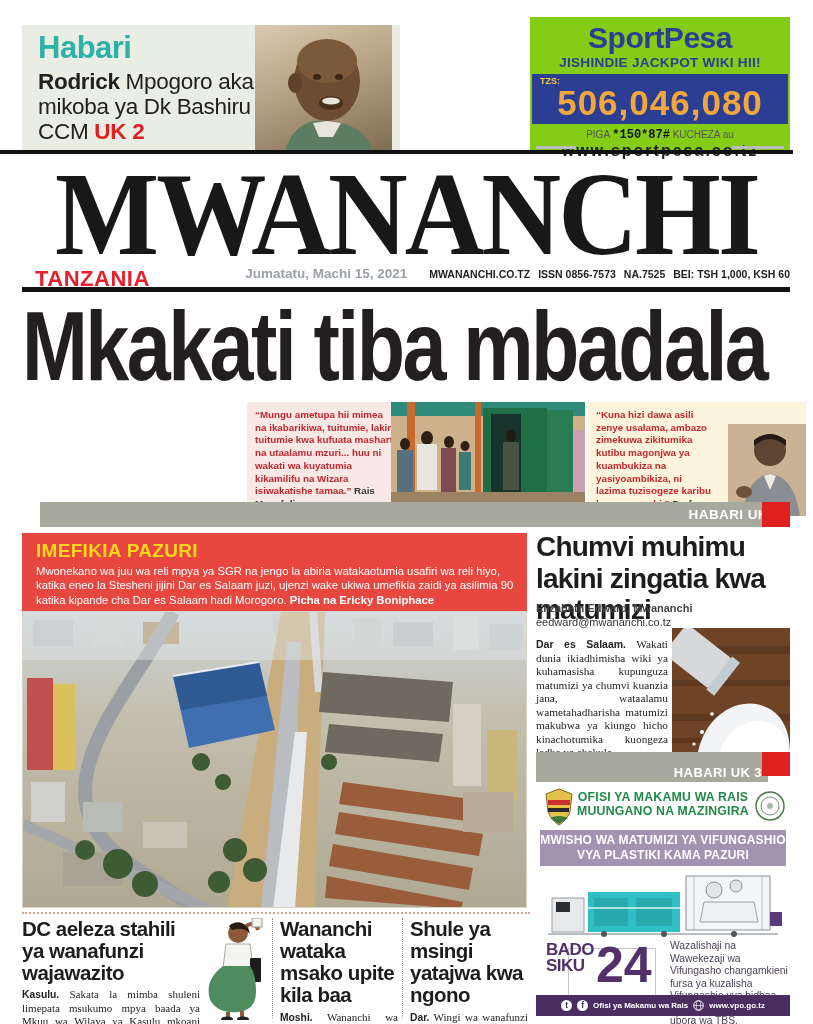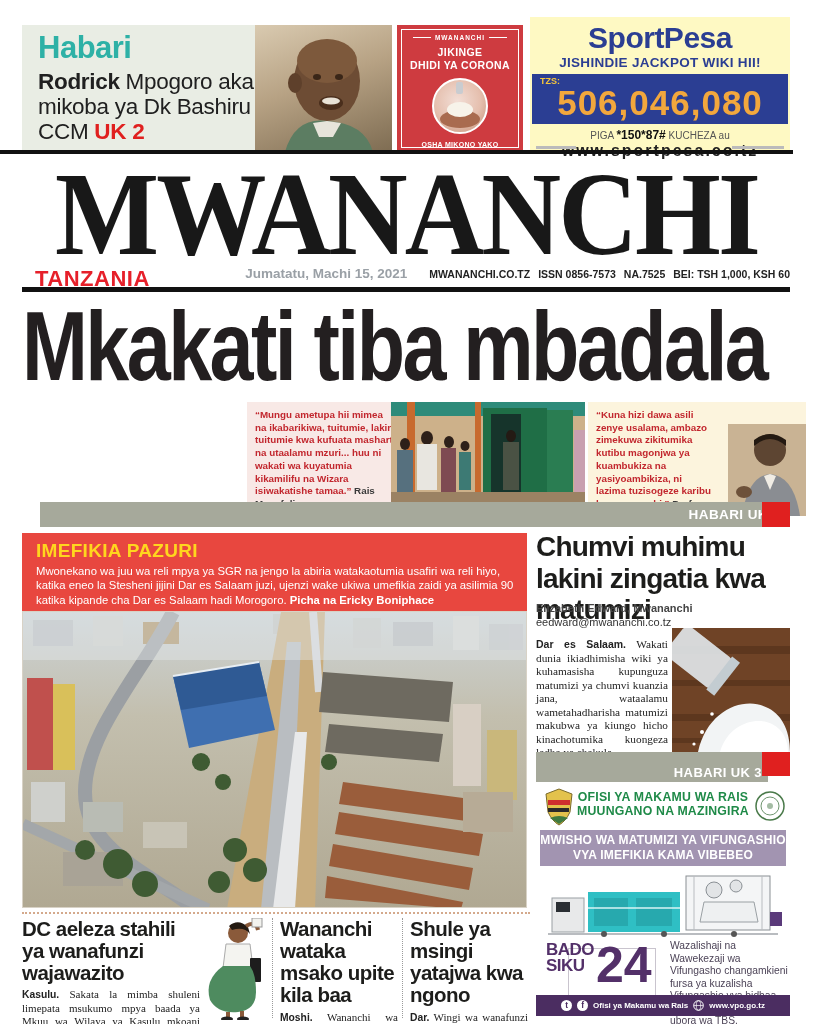--- a/index.html
+++ b/index.html
@@ -3,46 +3,46 @@
 <meta charset="utf-8">
 <style>
   html,body{margin:0;padding:0;background:#777;}
   #page{position:relative;width:813px;height:1024px;background:#fff;overflow:hidden;
         font-family:"Liberation Sans",sans-serif;color:#1c1c1c;margin:0 auto;}
   .abs{position:absolute;}
   .nowrap{white-space:nowrap;}
   .condX{transform-origin:0 0;display:inline-block;}
 
   
-  .teaser-box{left:22px;top:25px;width:370px;height:127px;background:#e9ede4;}
+  .teaser-box{left:22px;top:25px;width:370px;height:127px;background:#e9ede4;padding-left:8px;}
   .habari{left:16px;top:5px;font-size:31px;font-weight:bold;color:#2eb1a6;letter-spacing:-.5px;}
   .teaser-head{left:16px;top:44px;width:250px;font-size:22.5px;line-height:1.12;color:#202020;letter-spacing:-.3px;}
   .teaser-head b{font-weight:bold;}
   .uk-red{color:#e0201f;font-weight:bold;}
   .man-photo{left:255px;top:25px;width:137px;height:127px;background:linear-gradient(160deg,#d9cab0 0%,#b7a284 45%,#7e6c52 100%);overflow:hidden;}
 
   .corona-ad{left:397px;top:25px;width:126px;height:127px;background:#ce3b40;box-shadow:inset 0 0 0 4px #ce3b40, inset 0 0 0 5px #ffffff;text-align:center;color:#fff;}
   .corona-brand{margin-top:9px;font-size:6.5px;font-weight:bold;letter-spacing:1px;display:flex;align-items:center;justify-content:center;gap:4px;}
   .corona-brand:before,.corona-brand:after{content:"";width:18px;border-top:1px solid #fff;}
   .corona-title{margin-top:5px;font-size:10.5px;font-weight:bold;line-height:1.25;letter-spacing:.4px;}
   .corona-circle{margin:6px auto 0;width:52px;height:52px;border-radius:50%;border:2px solid #fff;
       background:radial-gradient(circle at 45% 40%,#f2ded6 0%,#e5bfae 55%,#c08b72 100%);position:relative;overflow:hidden;}
   .corona-circle .soap{position:absolute;left:13px;top:22px;width:26px;height:15px;border-radius:50%;background:#f7f3ea;}
   .corona-circle .hand{position:absolute;left:6px;top:30px;width:40px;height:18px;border-radius:50%;background:#a96b4f;}
   .corona-circle .tap{position:absolute;left:22px;top:2px;width:7px;height:12px;background:#c9ccd0;border-radius:2px;}
   .corona-foot{margin-top:6px;font-size:7px;font-weight:bold;line-height:1.4;letter-spacing:.3px;}
 
-  .sportpesa{left:530px;top:17px;width:260px;height:135px;background:#fef9c3;text-align:center;}
+  .sportpesa{left:530px;top:17px;width:260px;height:135px;background:#84cc16;text-align:center;}
   .sp-brand{margin-top:4px;font-size:30px;font-weight:bold;color:#2b3e93;letter-spacing:-.5px;}
   .sp-tag{font-size:13.5px;font-weight:bold;color:#2b3e93;letter-spacing:.3px;margin-top:0px;}
   .sp-band{margin:4px 2px 0;background:#2b3e93;height:50px;position:relative;text-align:left;}
   .sp-tzs{position:absolute;left:8px;top:2px;color:#f6c53b;font-size:9px;font-weight:bold;}
   .sp-num{position:absolute;left:0;right:0;top:9px;text-align:center;color:#f2a73d;font-size:35px;font-weight:bold;letter-spacing:1px;font-family:"Liberation Sans",sans-serif;}
   .sp-cta{margin-top:4px;font-size:10px;color:#555;}
-  .sp-cta b{color:#111;font-size:12px;}
+  .sp-cta b{color:#111;font-size:12px;font-family:Liberation Mono, monospace;}
   .sp-url{font-size:16px;font-weight:bold;color:#222;letter-spacing:2px;margin-top:0;}
   .sp-tiny{position:absolute;bottom:3px;height:3px;background:#bbb;}
 
   .rule-top{left:0;top:150px;width:793px;height:4px;background:#111;}
 
   
   .masthead-title{left:0;top:155px;width:813px;text-align:center;font-family:"Liberation Serif",serif;
       font-weight:bold;font-size:116px;letter-spacing:-3px;color:#181818;transform:scale(.95,1.02);transform-origin:50% 0;line-height:1.0;}
   .region{left:35px;top:266px;font-size:22px;font-weight:bold;color:#e6202a;letter-spacing:.5px;}
   .dateline{left:0px;top:266px;width:790px;text-align:right;font-size:10.5px;font-weight:bold;color:#222;}
@@ -129,36 +129,20 @@
       <ellipse cx="40" cy="58" rx="7" ry="10" fill="#5e402b"></ellipse>
       <ellipse cx="62" cy="52" rx="4" ry="3" fill="#3a2618"></ellipse>
       <ellipse cx="84" cy="52" rx="4" ry="3" fill="#3a2618"></ellipse>
       <ellipse cx="76" cy="78" rx="12" ry="7" fill="#4a2e1c"></ellipse>
       <ellipse cx="76" cy="76" rx="9" ry="3.5" fill="#e9e2d6"></ellipse>
       <path d="M30 127 Q40 92 72 96 Q110 98 118 127 Z" fill="#5c7d62"></path>
       <path d="M58 98 L72 96 L86 98 L78 112 L64 112 Z" fill="#e7e4da"></path>
     </svg>
   </div>
 
-  <div class="abs corona-ad">
-    <div class="corona-brand">MWANANCHI</div>
-    <div class="corona-title">
-      <div>JIKINGE</div>
-      <div>DHIDI YA CORONA</div>
-    </div>
-    <div class="corona-circle">
-      <div class="tap"></div>
-      <div class="hand"></div>
-      <div class="soap"></div>
-    </div>
-    <div class="corona-foot">
-      <div>OSHA MIKONO YAKO</div>
-      <div>NA SABUNI</div>
-    </div>
-  </div>
 
   <div class="abs sportpesa">
     <div class="sp-brand">SportPesa</div>
     <div class="sp-tag">JISHINDIE JACKPOT WIKI HII!</div>
     <div class="sp-band">
       <span class="sp-tzs">TZS:</span>
       <div class="sp-num">506,046,080</div>
     </div>
     <div class="sp-cta"><span>PIGA </span><b>*150*87#</b><span> KUCHEZA au</span></div>
     <div class="sp-url">www.sportpesa.co.tz</div>
@@ -330,21 +314,21 @@
       <div>OFISI YA MAKAMU WA RAIS</div>
       <div>MUUNGANO NA MAZINGIRA</div>
     </div>
     <svg class="abs" style="left:218px;top:8px;" width="32" height="32" viewBox="0 0 32 32">
       <circle cx="16" cy="16" r="14" fill="#fff" stroke="#4a7a4a" stroke-width="1.5"></circle>
       <circle cx="16" cy="16" r="9" fill="none" stroke="#4a7a4a" stroke-width="0.8"></circle>
       <circle cx="16" cy="16" r="3" fill="#4a7a4a" opacity="0.5"></circle>
     </svg>
     <div class="vpo-band">
       <div>MWISHO WA MATUMIZI YA VIFUNGASHIO</div>
-      <div>VYA IMEFIKIA KAMA VIBEBEO</div>
+      <div>VYA PLASTIKI KAMA PAZURI</div>
     </div>
     <svg class="vpo-machine" width="238" height="66" viewBox="0 0 238 66">
       <line x1="4" y1="62" x2="234" y2="62" stroke="#b9bcc0" stroke-width="2"></line>
       <rect x="142" y="4" width="84" height="54" fill="#f4f5f6" stroke="#8a8f94"></rect>
       <line x1="150" y1="4" x2="150" y2="58" stroke="#b9bcc0"></line>
         <line x1="218" y1="4" x2="218" y2="58" stroke="#b9bcc0"></line>
       <circle cx="170" cy="18" r="8" fill="#e2e4e6" stroke="#8a8f94"></circle>
         <circle cx="192" cy="14" r="6" fill="#e2e4e6" stroke="#8a8f94"></circle>
       <path d="M160 30 L210 30 L214 50 L156 50 Z" fill="#eef0f1" stroke="#9aa0a4"></path>
       <rect x="44" y="20" width="92" height="40" fill="#2fbfc4"></rect>

